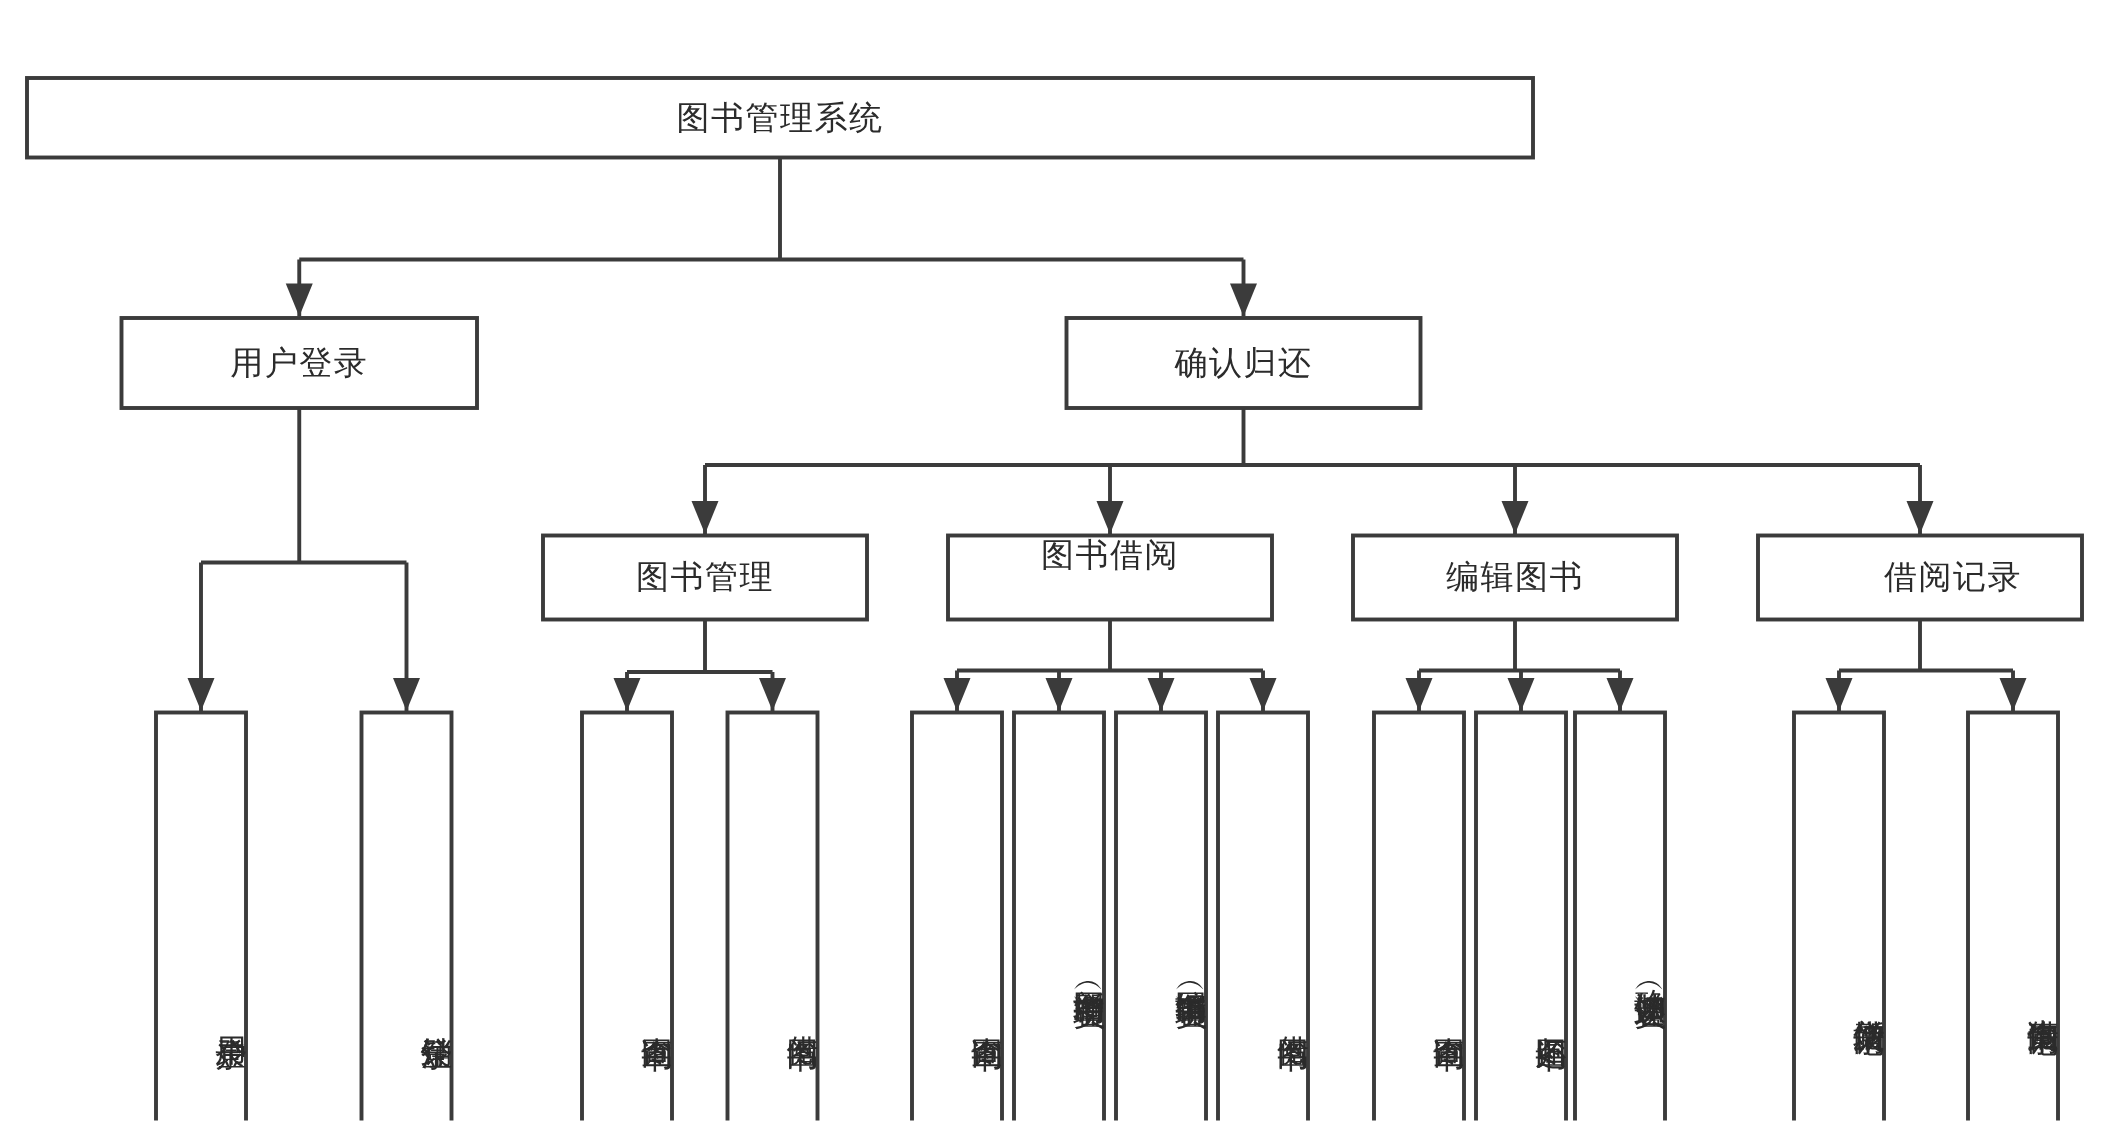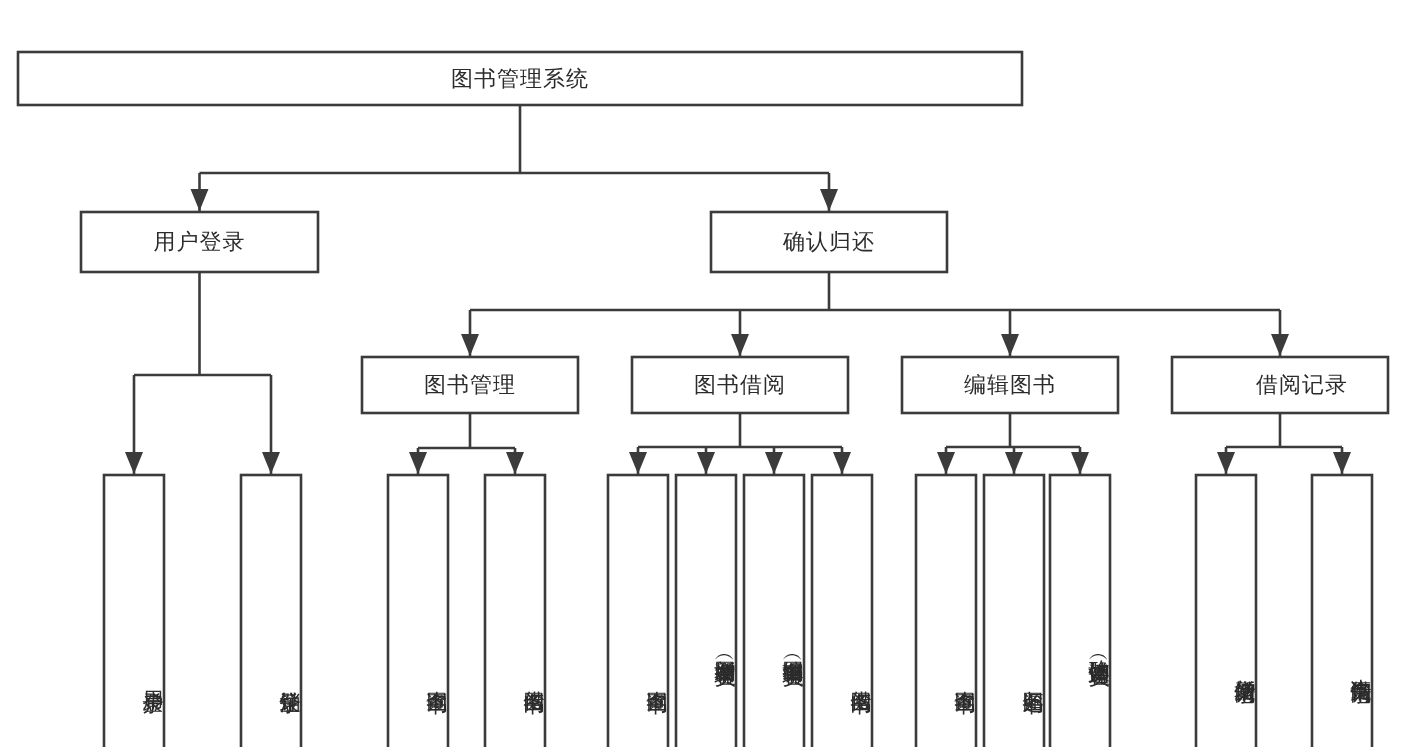--- a/index.html
+++ b/index.html
@@ -163,21 +163,21 @@
         <rect x="1196" y="435" width="60" height="299" class="node-box"></rect>
         <rect x="1312" y="435" width="60" height="299" class="node-box"></rect>
       </g>
   </svg>
 
   <div id="label-layer">
       <div class="htext-wrap" style="left: 18px; top: 12px; width: 1004px; height: 53px;">图书管理系统</div>
       <div class="htext-wrap" style="left: 81px; top: 172px; width: 237px; height: 60px;">用户登录</div>
       <div class="htext-wrap" style="left: 711px; top: 172px; width: 236px; height: 60px;">确认归还</div>
       <div class="htext-wrap" style="left: 362px; top: 317px; width: 216px; height: 56px;">图书管理</div>
-      <div class="htext-wrap" style="left: 632px; top: 317px; width: 216px; height: 56px;">图书借阅</div>
+      <div class="htext-wrap" style="left: 632px; top: 302px; width: 216px; height: 56px;">图书借阅</div>
       <div class="htext-wrap" style="left: 902px; top: 317px; width: 216px; height: 56px;">编辑图书</div>
       <div class="htext-wrap" style="left: 1172px; top: 317px; width: 260px; height: 56px;">借阅记录</div>
       <div class="vtext-wrap" style="left: 104px; width: 60px; top: 538.5px; height: 195.5px;">用户登录</div>
       <div class="vtext-wrap" style="left: 241px; width: 60px; top: 538.5px; height: 195.5px;">注销登录</div>
       <div class="vtext-wrap" style="left: 388px; width: 60px; top: 538.5px; height: 195.5px;">查询图书</div>
       <div class="vtext-wrap" style="left: 485px; width: 60px; top: 538.5px; height: 195.5px;">借阅图书</div>
       <div class="vtext-wrap" style="left: 608px; width: 60px; top: 538.5px; height: 195.5px;">查询图书</div>
       <div class="vtext-wrap" style="left: 676px; width: 60px; top: 481px; height: 253px;">新增图书（管理员）</div>
       <div class="vtext-wrap" style="left: 744px; width: 60px; top: 481px; height: 253px;">编辑图书（管理员）</div>
       <div class="vtext-wrap" style="left: 812px; width: 60px; top: 538.5px; height: 195.5px;">借阅图书</div>

